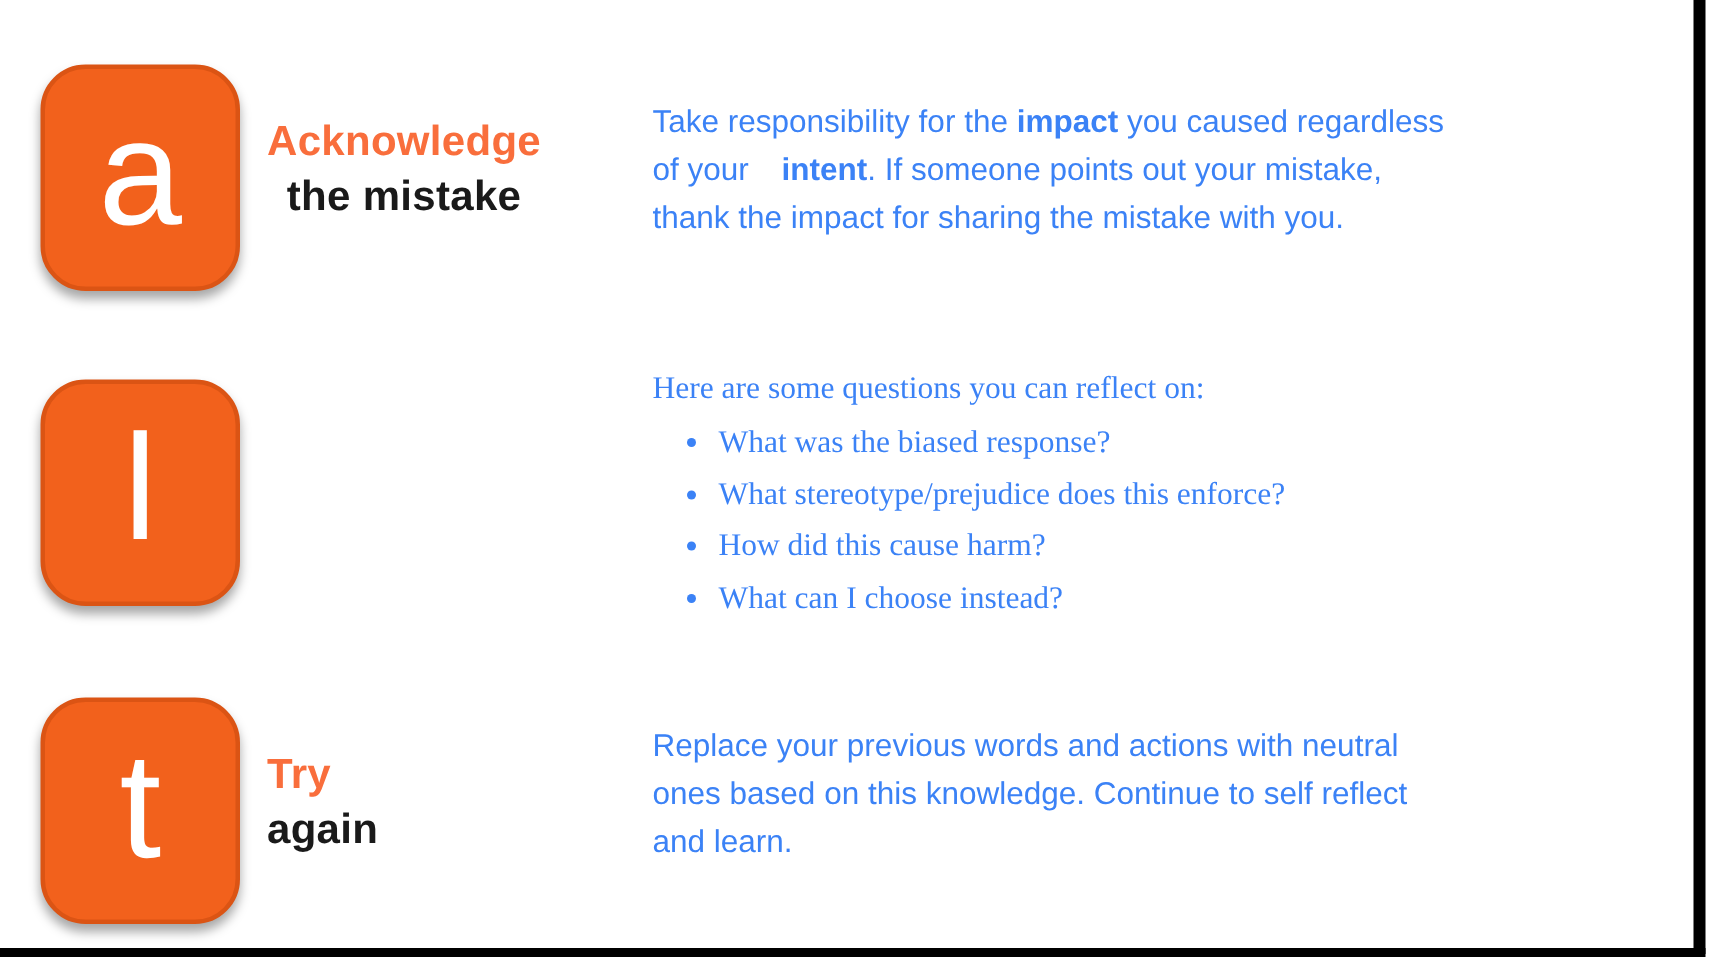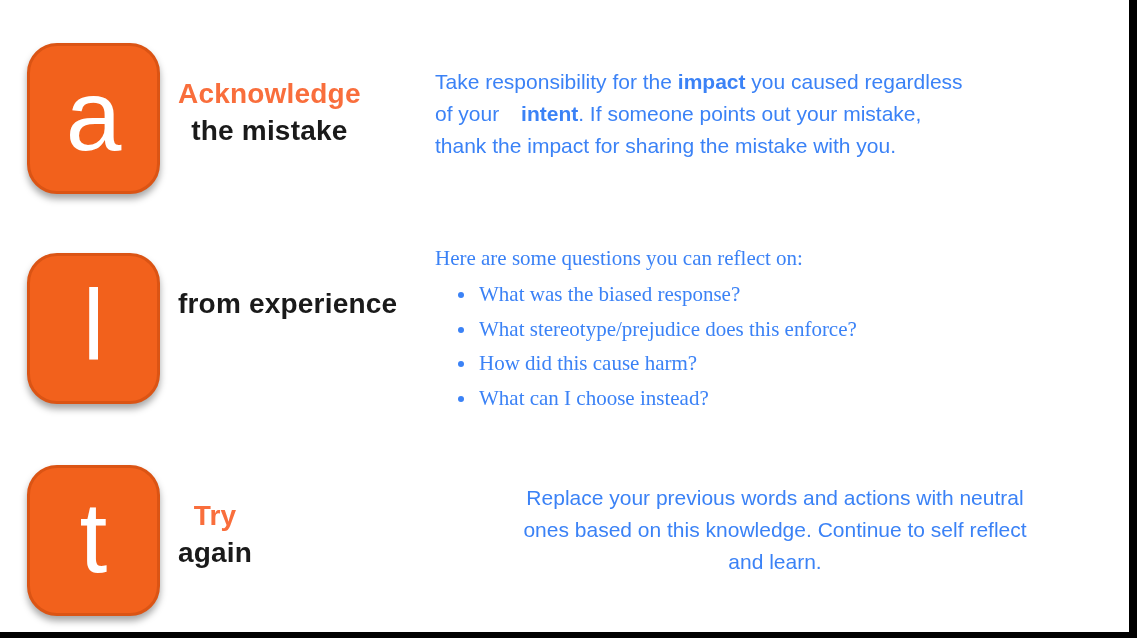--- a/index.html
+++ b/index.html
@@ -53,21 +53,20 @@
     transform: translateY(-4px);
   }
 
   .heading { position: absolute; left: 178px; top: 32px; }
   .heading .title {
     font-size: 28px;
     font-weight: 700;
     line-height: 37px;
     color: #F96E3C;
     letter-spacing: 0.2px;
-    text-align: center;
   }
   .heading .subtitle {
     font-size: 28px;
     font-weight: 700;
     line-height: 37px;
     color: #1A1A1A;
     letter-spacing: 0.2px;
     text-align: center;
   }
 
@@ -75,21 +74,21 @@
     position: absolute;
     left: 435px;
     width: 680px;
     font-size: 21px;
     line-height: 32px;
     color: #3b82f6;
     white-space: pre-wrap;
   }
   .row-1 .body-text { top: 23px; }
   .row-2 .body-text { top: -11px; white-space: normal; font-family: Liberation Serif, serif; }
-  .row-3 .body-text { top: 17px; text-align: center; }
+  .row-3 .body-text { top: 17px; }
 
   .bullet-list {
     margin: 3px 0 0 0;
     padding-left: 42px;
     list-style-type: disc;
   }
   .bullet-list li {
     line-height: 34.5px;
     padding-left: 2px;
   }
@@ -110,21 +109,20 @@
     <p class="body-text"><span>Take responsibility for the </span><span style="font-weight: 700;">impact</span><span> you caused regardless
 of your </span><span style="font-weight: 700; margin-left: 16px;">intent</span><span>. If someone points out your mistake,
 thank the impact for sharing the mistake with you.</span></p>
   </section>
 
   <section class="row row-2">
     <div class="tile">
       <span class="tile-letter">l</span>
     </div>
     <div class="heading">
-      <div class="subtitle">from experience</div>
     </div>
     <div class="body-text">
       <p>Here are some questions you can reflect on:</p>
       <ul class="bullet-list">
           <li>What was the biased response?</li>
           <li>What stereotype/prejudice does this enforce?</li>
           <li>How did this cause harm?</li>
           <li>What can I choose instead?</li>
         </ul>
     </div>

